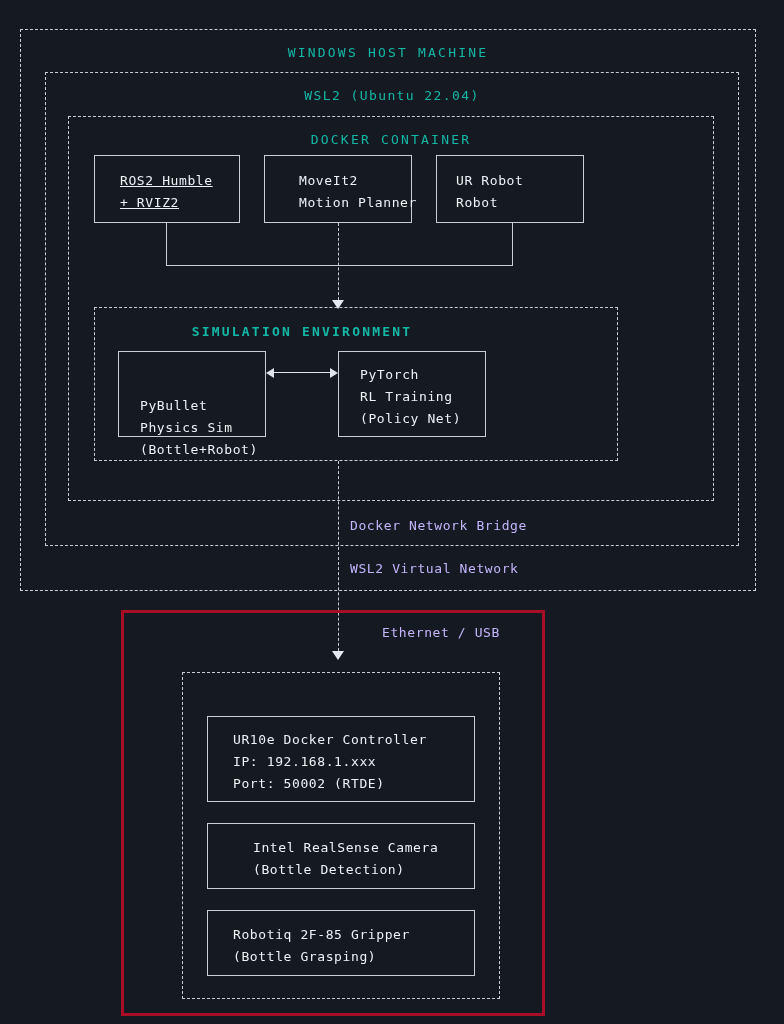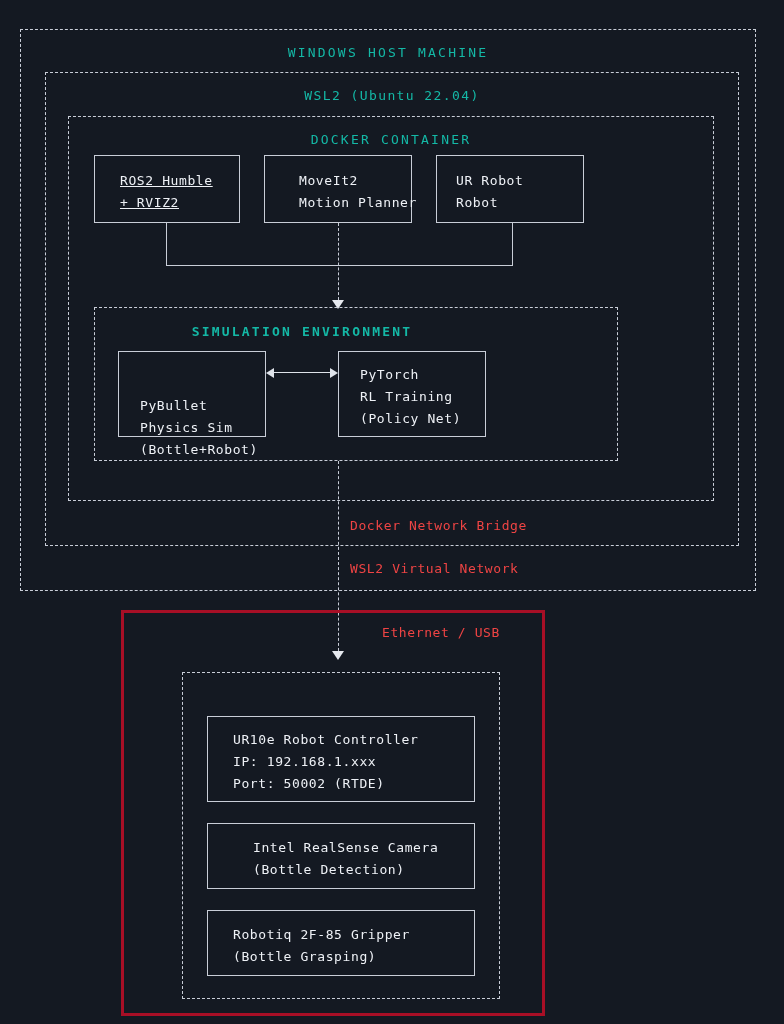--- a/index.html
+++ b/index.html
@@ -59,21 +59,21 @@
     color: #eef1f6;
     white-space: nowrap;
   }
   .lines div { white-space: nowrap; }
 
   
   .netlabel {
     position: absolute;
     font-size: 13px;
     letter-spacing: 0.6px;
-    color: #ef4444;
+    color: #c4b5fd;
     white-space: nowrap;
   }
 
   
   .vline {
     position: absolute;
     width: 0;
     border-left: 1px dashed #c9ced8;
   }
   .vline.solid { border-left-style: solid; }
@@ -176,21 +176,21 @@
   <div class="netlabel" style="left:350px; top:625px;margin-left:32px;">Ethernet / USB</div>
 
   <div class="arrow-down" style="left:332px; top:651px;"></div>
 
   <div class="box red" style="left:121px; top:610px; width:424px; height:406px;"></div>
 
   <div class="box" style="left:182px; top:672px; width:318px; height:327px;"></div>
 
   <div class="box solid" style="left:207px; top:716px; width:268px; height:86px;"></div>
   <div class="lines" style="left:233px; top:729px;">
-    <div>UR10e Robot Controller</div>
+    <div>UR10e Docker Controller</div>
     <div>IP: 192.168.1.xxx</div>
     <div>Port: 50002 (RTDE)</div>
   </div>
 
   <div class="box solid" style="left:207px; top:823px; width:268px; height:66px;"></div>
   <div class="lines" style="left:233px; top:837px;margin-left:20px;">
     <div>Intel RealSense Camera</div>
     <div>(Bottle Detection)</div>
   </div>
 

